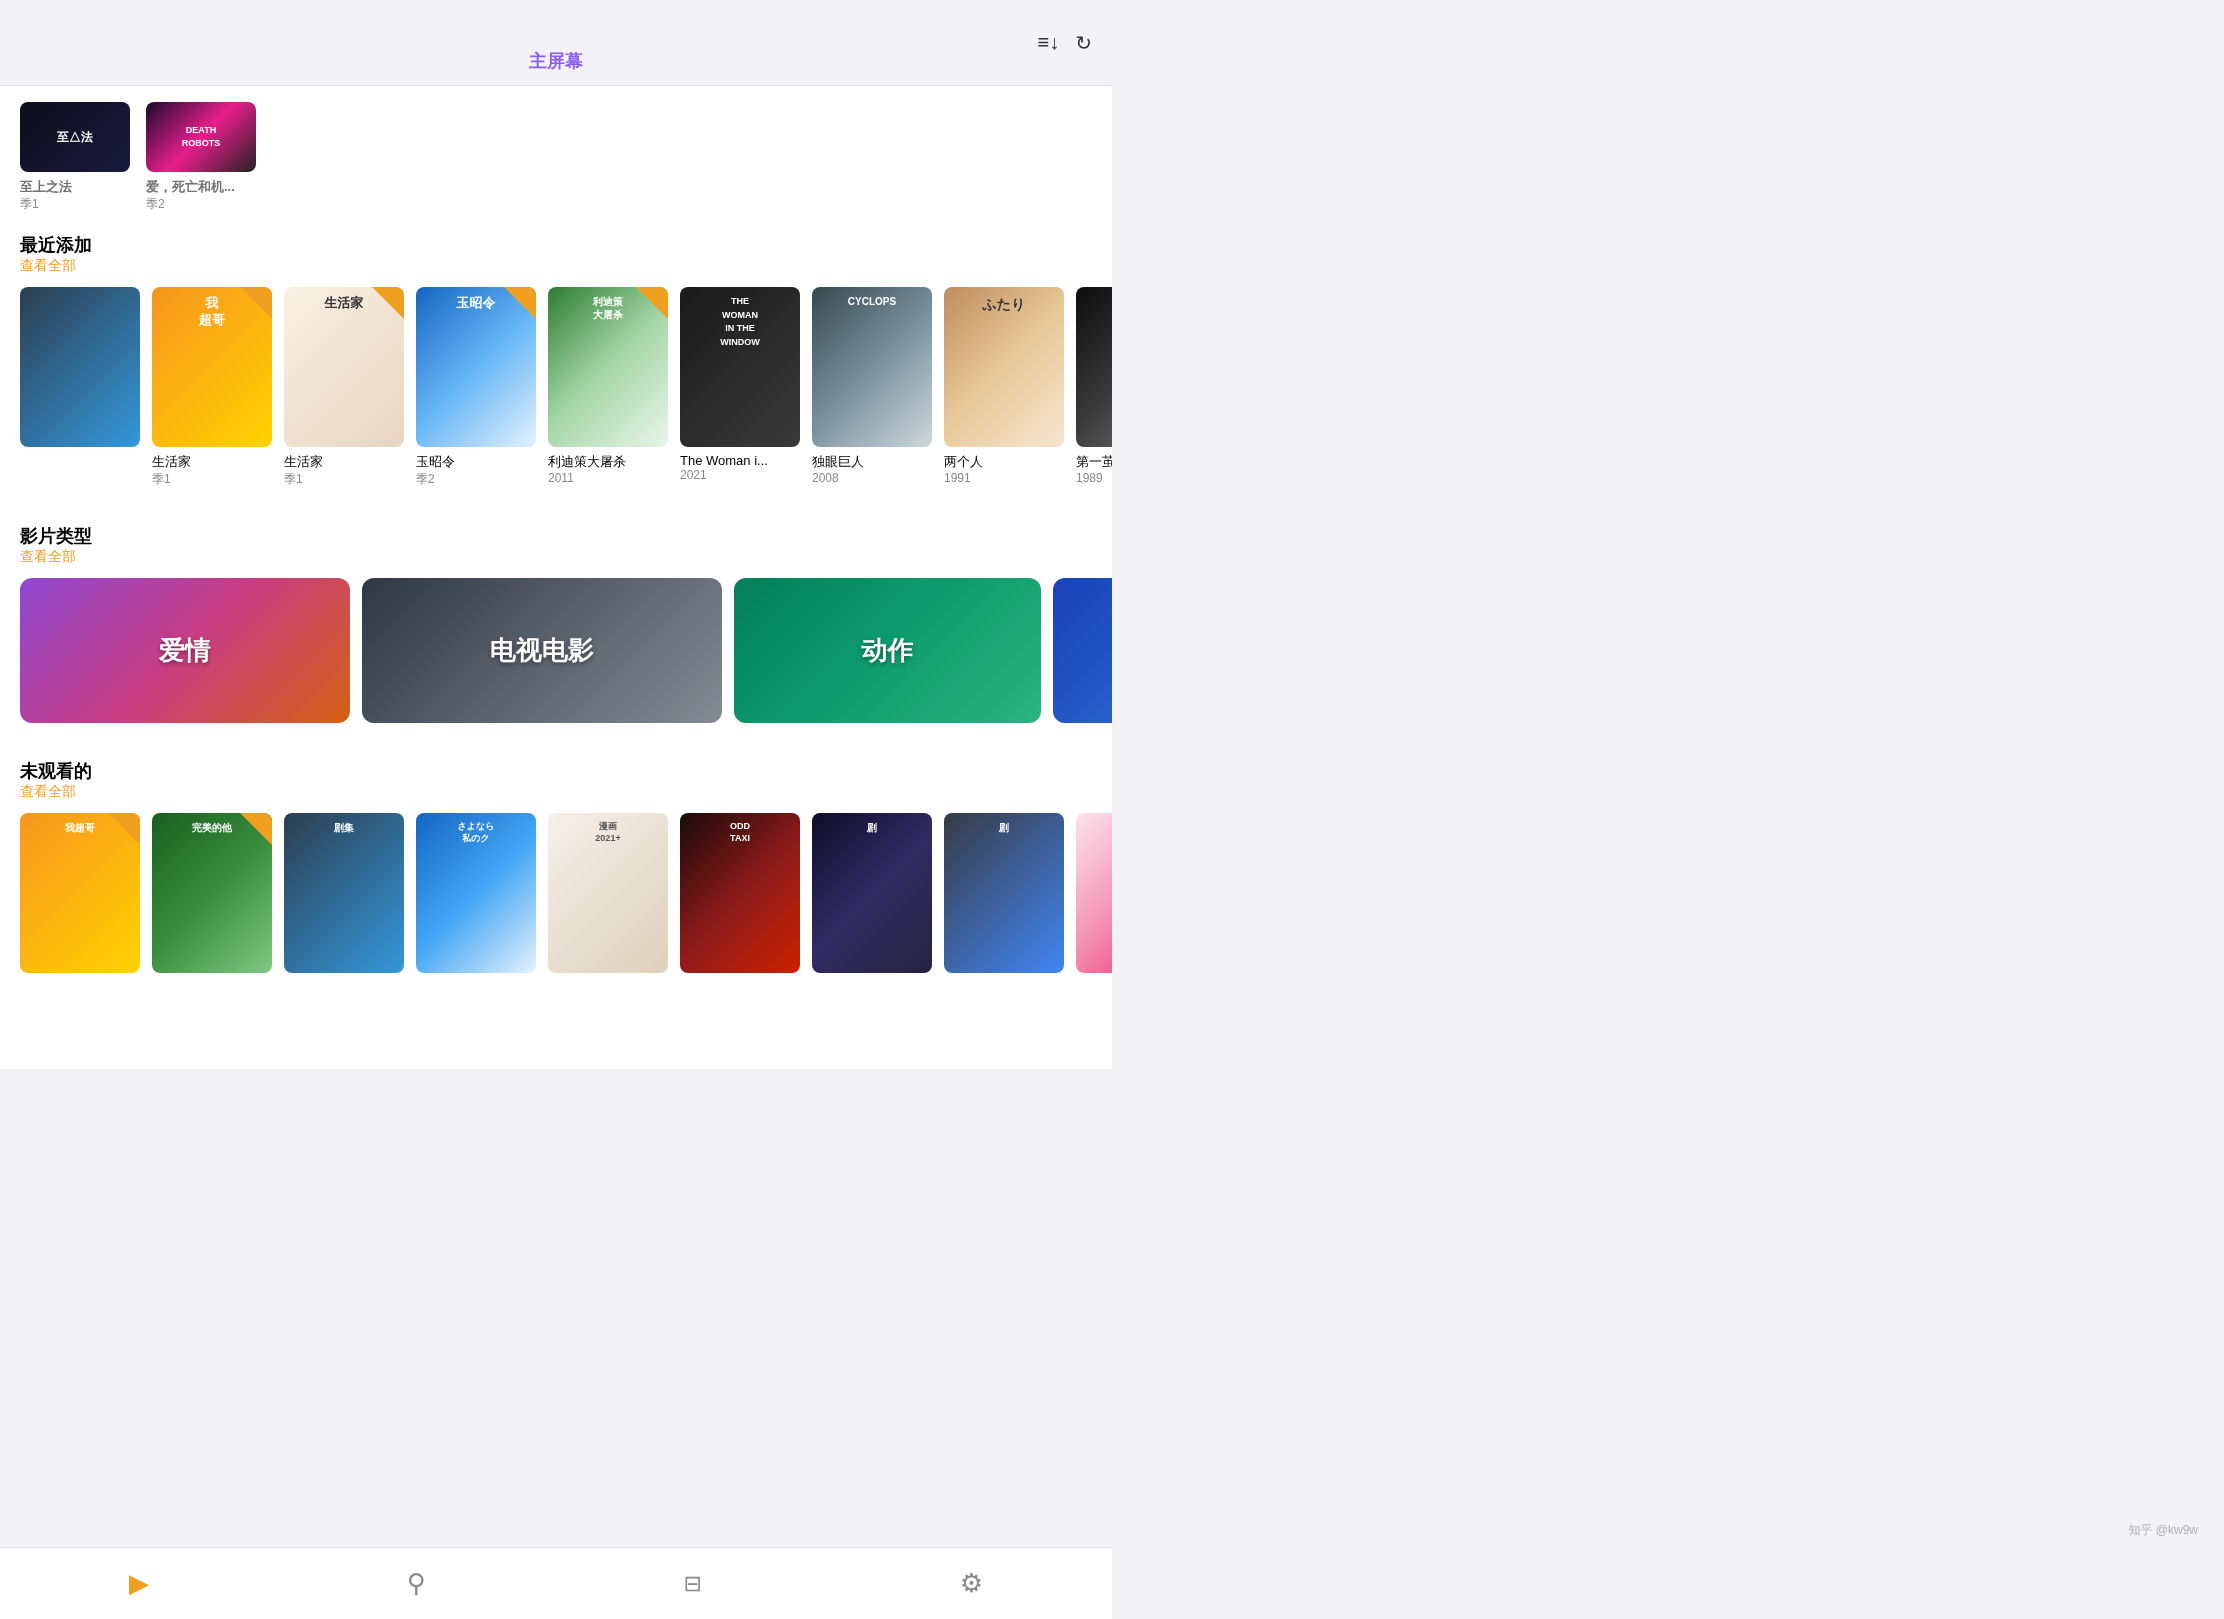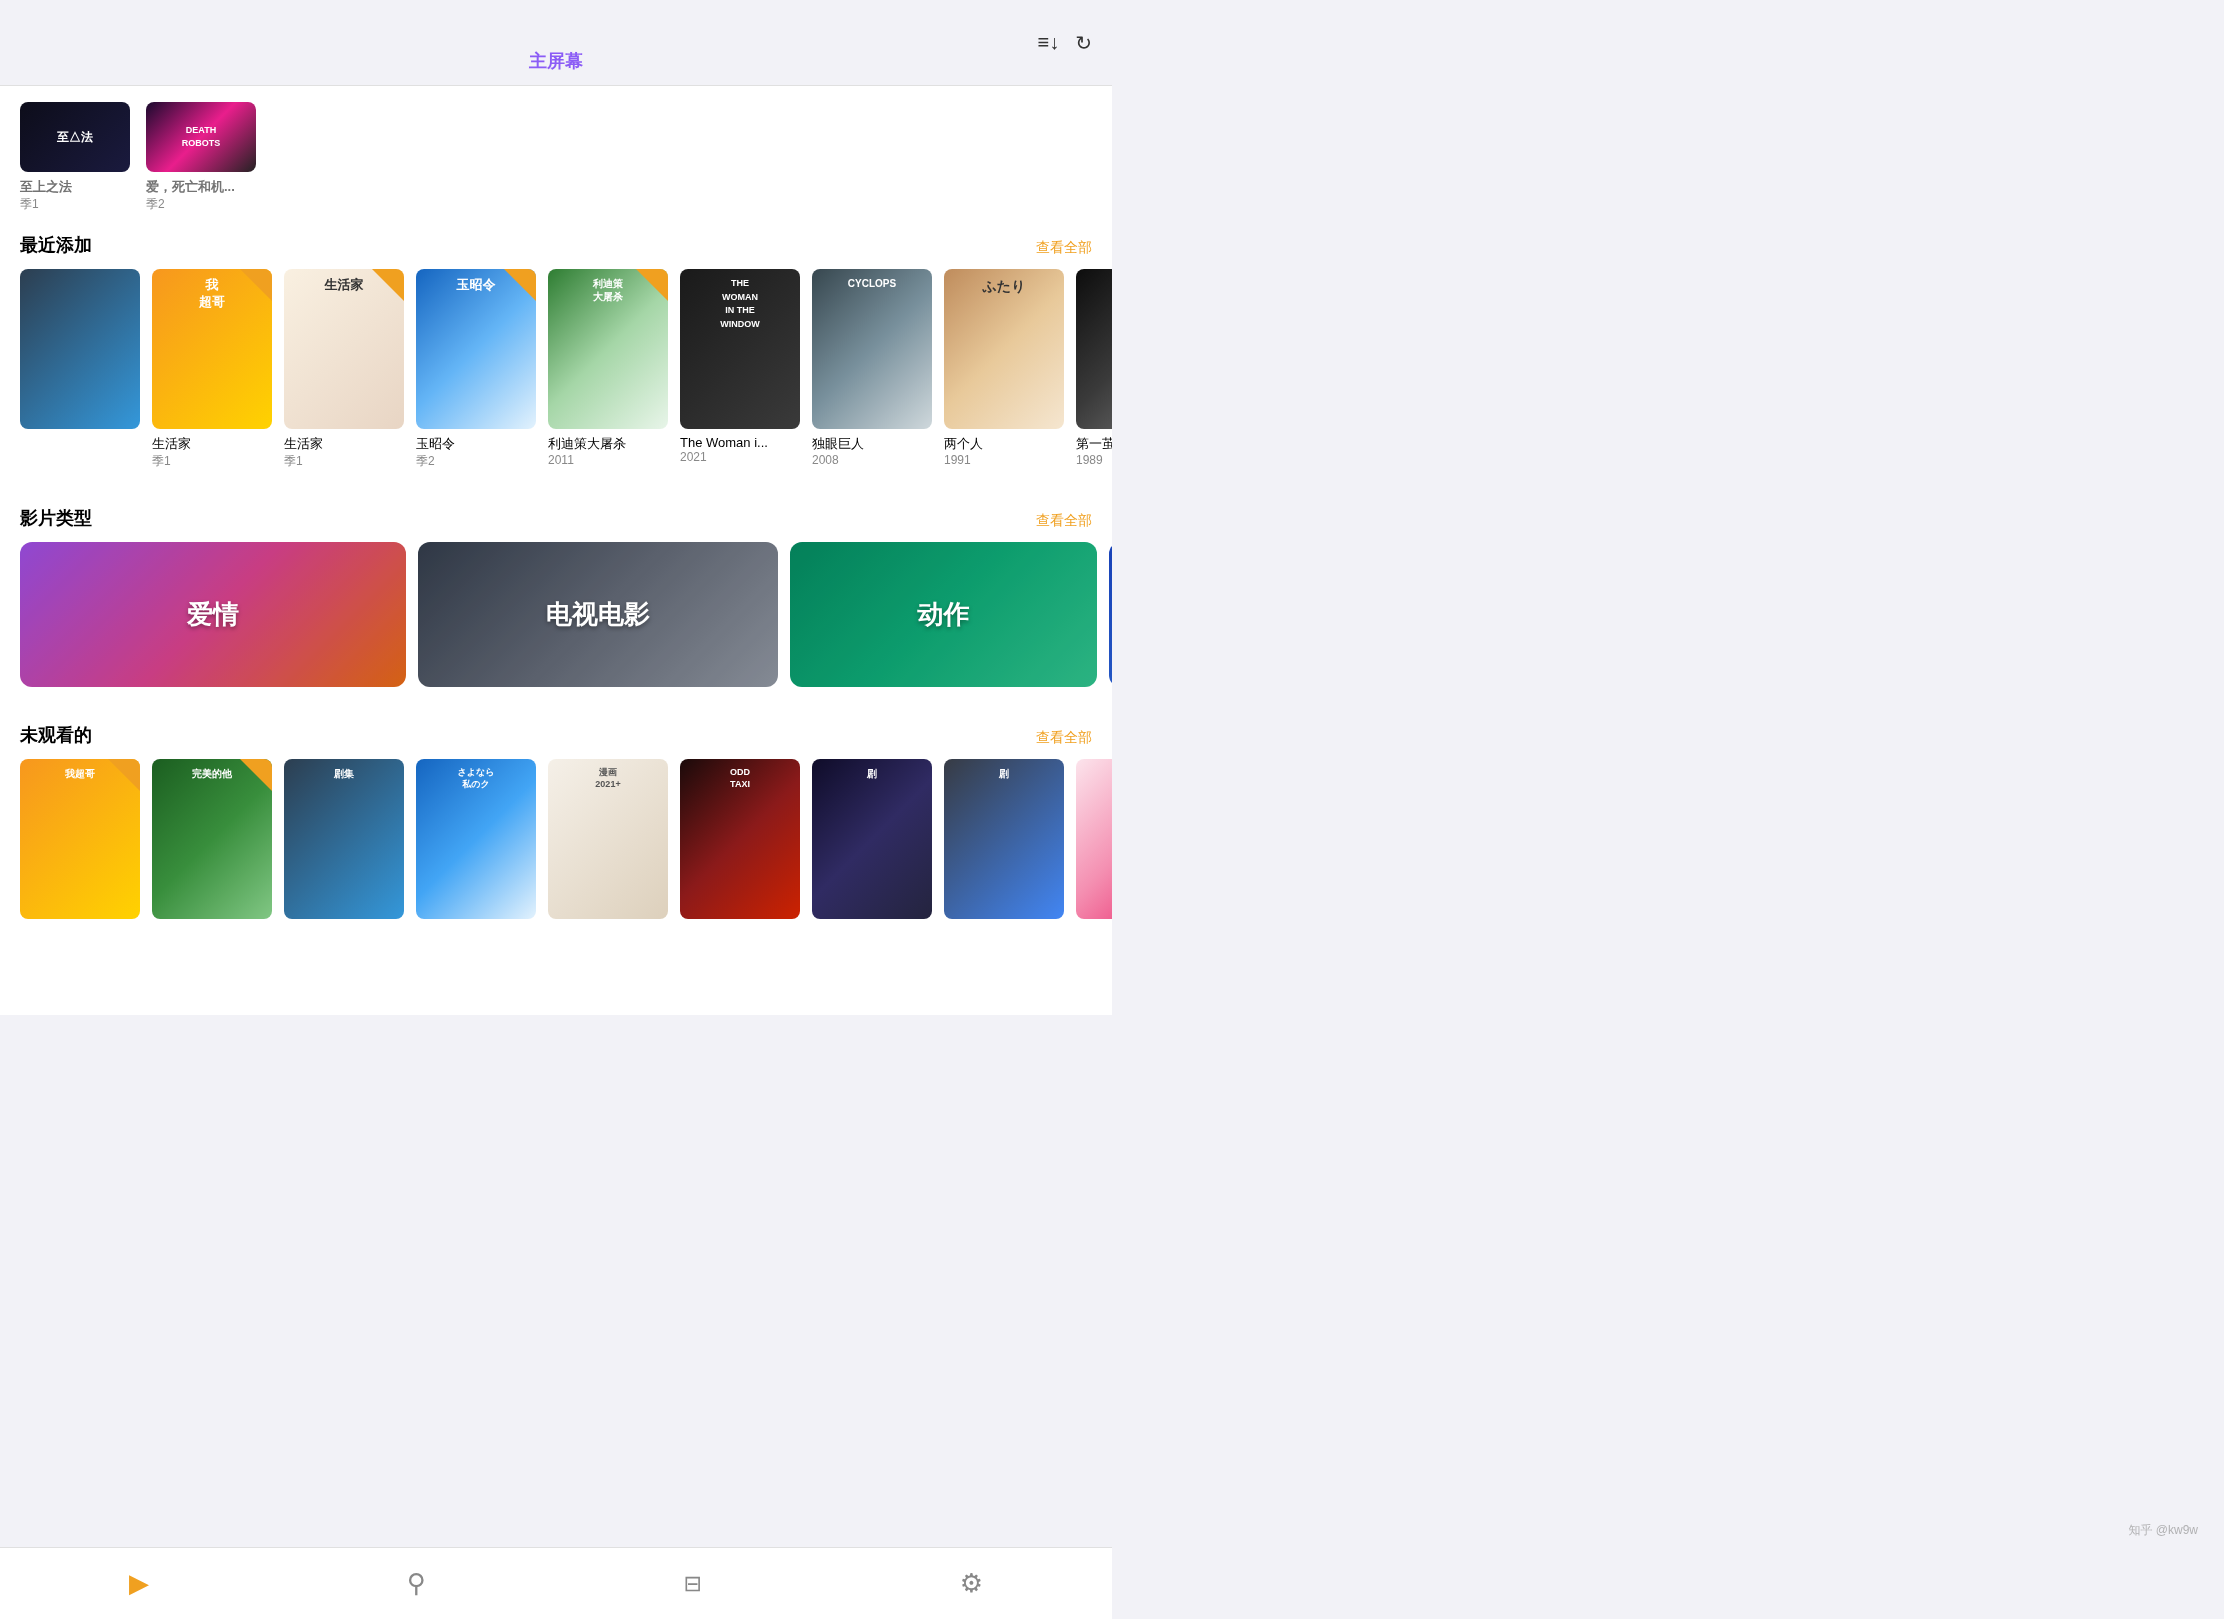--- a/index.html
+++ b/index.html
@@ -74,23 +74,24 @@
       font-weight: 700;
     }
     .continue-sub {
       font-size: 12px;
       color: #888;
     }
 
     
     .section-header {
       display: flex;
-      align-items: flex-end;
+      align-items: flex-start;
       justify-content: space-between;
       padding: 20px 20px 12px;
+      flex-direction: column;
     }
     .section-title {
       font-size: 18px;
       font-weight: 700;
       color: #000;
     }
     .see-all {
       font-size: 14px;
       color: #f0a020;
       cursor: pointer;
@@ -160,21 +161,21 @@
     .genre-scroll {
       display: flex;
       gap: 12px;
       padding: 0 20px 16px;
       overflow-x: auto;
       scrollbar-width: none;
     }
     .genre-scroll::-webkit-scrollbar { display: none; }
     .genre-card {
       flex: 0 0 auto;
-      width: 386px;
+      width: 330px;
       height: 145px;
       border-radius: 12px;
       overflow: hidden;
       position: relative;
       cursor: pointer;
       display: flex;
       align-items: center;
       justify-content: center;
     }
     .genre-bg-love {

